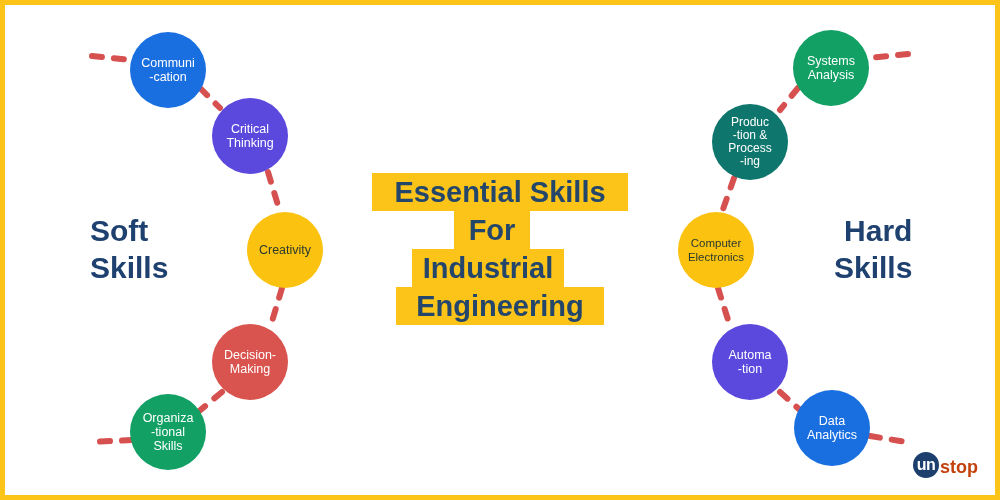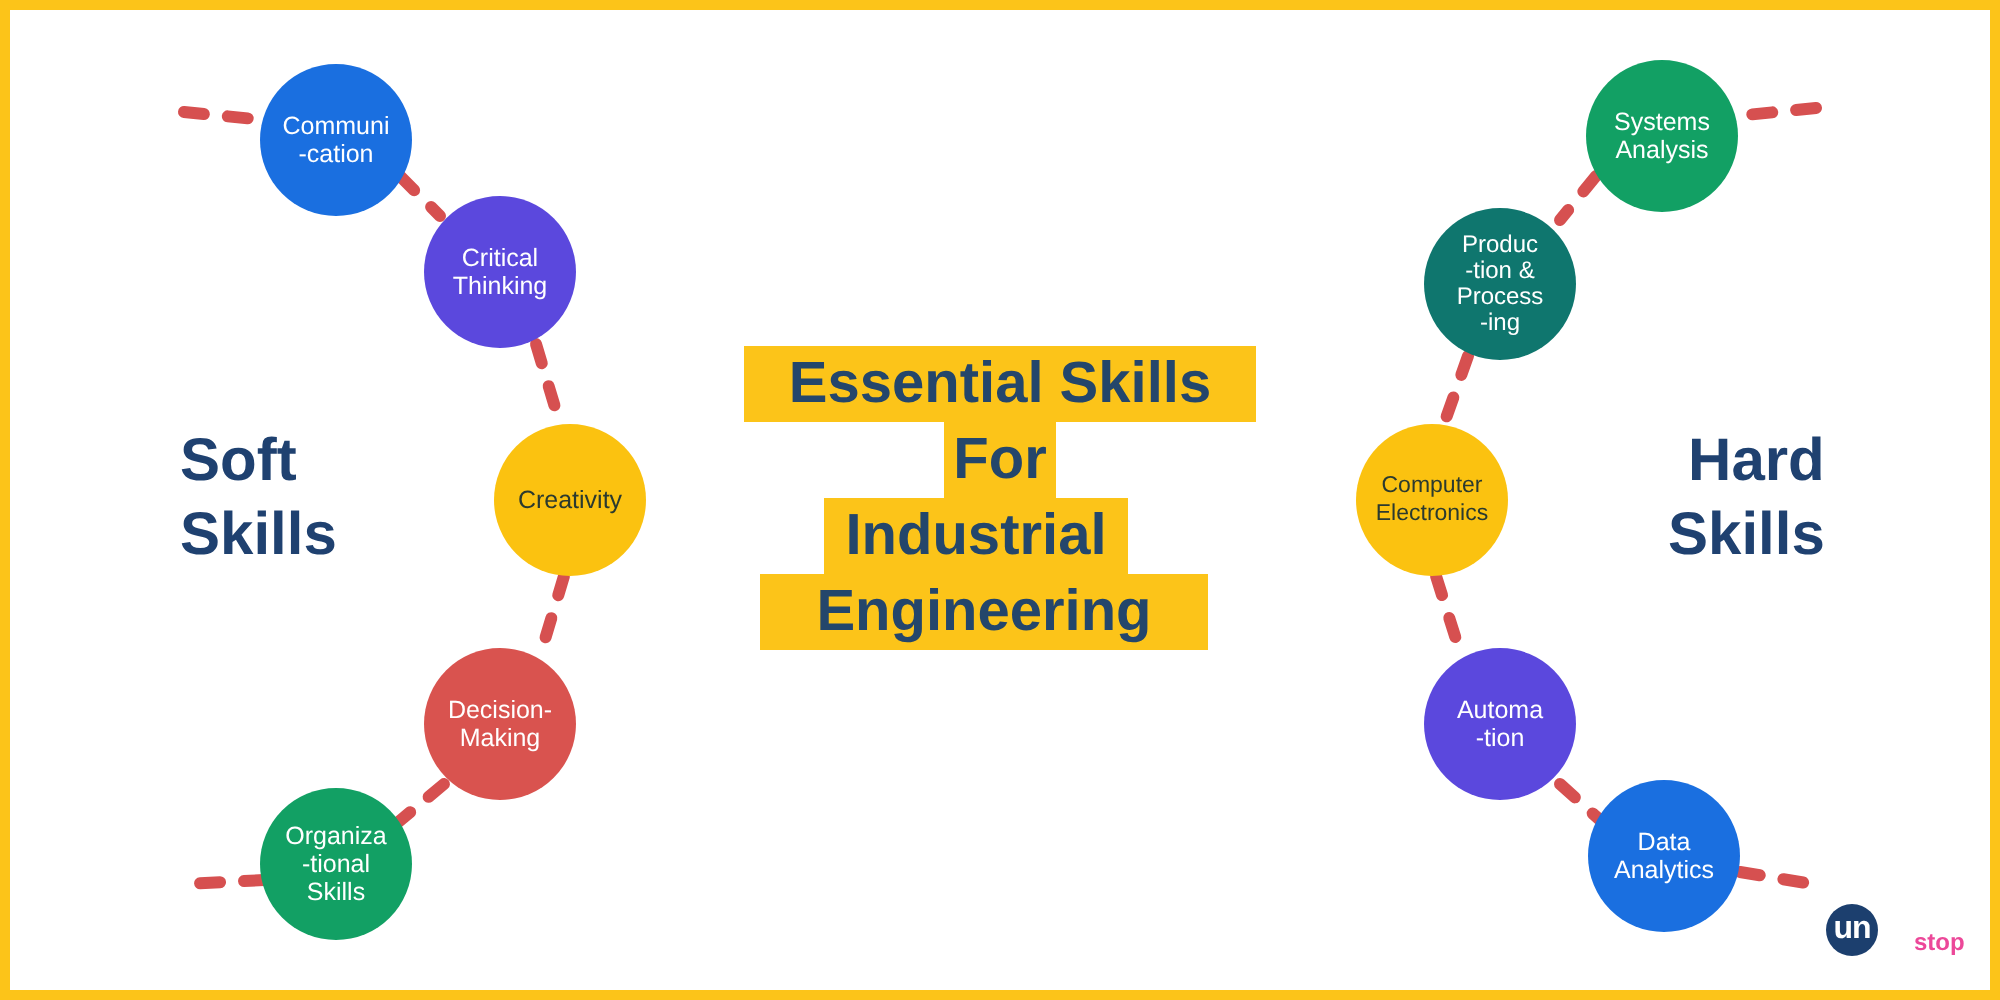--- a/index.html
+++ b/index.html
@@ -5,21 +5,21 @@
   html, body { margin:0; padding:0; }
   body { width:1000px; height:500px; position:relative; overflow:hidden; background:#ffffff; font-family:"Liberation Sans", "DejaVu Sans", sans-serif; }
   .frame { position:absolute; left:0; top:0; width:1000px; height:500px; box-sizing:border-box; border:5px solid #fcc419; }
   svg.links { position:absolute; left:0; top:0; width:1000px; height:500px; }
   .node { position:absolute; width:76px; height:76px; border-radius:50%; display:flex; align-items:center; justify-content:center; text-align:center; font-weight:normal; font-size:12.5px; line-height:14px; color:#ffffff; white-space:pre-line; }
   .node.dark { color:#2b3a2f; }
   .side-label { position:absolute; font-weight:bold; font-size:30px; line-height:37px; color:#1f4170; white-space:pre-line; }
   .title-line { position:absolute; background:#fcc419; color:#24466b; font-weight:bold; font-size:29px; text-align:center; line-height:38px; }
   .logo { position:absolute; left:913px; top:452px; display:flex; align-items:flex-end; }
   .logo-circle { width:26px; height:26px; border-radius:50%; background:#1c3f6e; color:#fff; font-weight:bold; font-size:16px; display:flex; align-items:center; justify-content:center; line-height:26px; letter-spacing:-0.5px; }
-  .logo-text { color:#ec4899; font-weight:bold; font-size:12px; margin-left:18px; }
+  .logo-text { color:#c2410c; font-weight:bold; font-size:18px; margin-left:1px; }
 </style>
 </head>
 <body>
 
 <div class="frame"></div>
 
 <svg class="links" viewBox="0 0 1000 500">
   <g stroke="#d65050" stroke-width="6" stroke-linecap="round" fill="none" stroke-dasharray="10 12">
     <path d="M92 56 L132 60"></path>
     <path d="M200 88 L220 108"></path>
@@ -59,20 +59,20 @@
 Process
 -ing</div>
 <div class="node dark" style="left:678px; top:212px; background:#fbc210; font-size:11.5px;">Computer
 Electronics</div>
 <div class="node" style="left:712px; top:324px; background:#5b48dd;">Automa
 -tion</div>
 <div class="node" style="left:794px; top:390px; background:#1a6fe0;">Data
 Analytics</div>
 
 <div class="title-line" style="left:372px; top:173px; width:256px;">Essential Skills</div>
-<div class="title-line" style="left:472px; top:211px; width:56px;">For</div>
+<div class="title-line" style="left:454px; top:211px; width:76px;">For</div>
 <div class="title-line" style="left:412px; top:249px; width:152px;">Industrial</div>
-<div class="title-line" style="left:380px; top:287px; width:224px;">Engineering</div>
+<div class="title-line" style="left:396px; top:287px; width:208px;">Engineering</div>
 
 <div class="logo">
   <div class="logo-circle">un</div>
   <div class="logo-text">stop</div>
 </div>
 
 </body></html>

